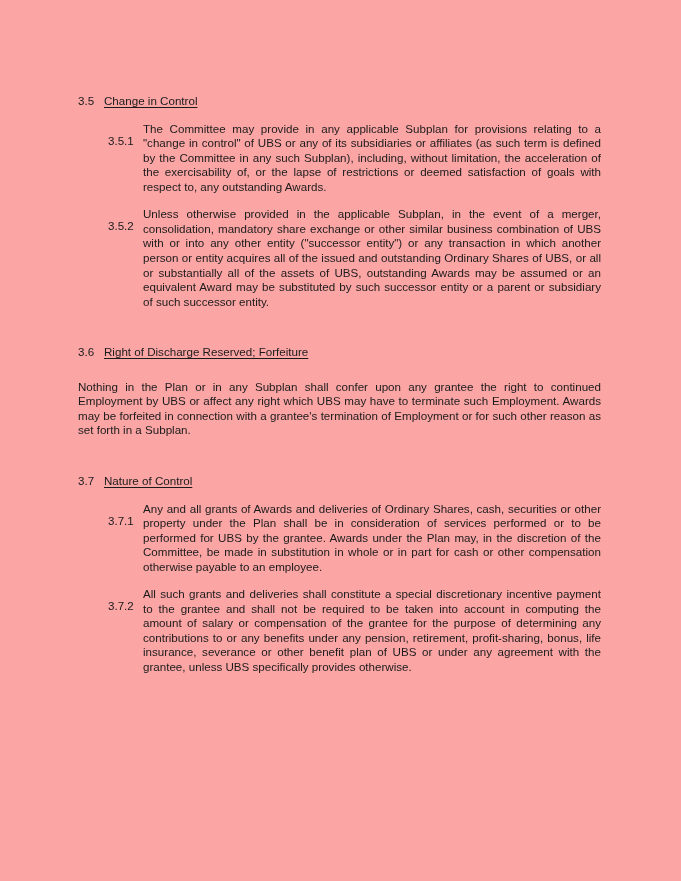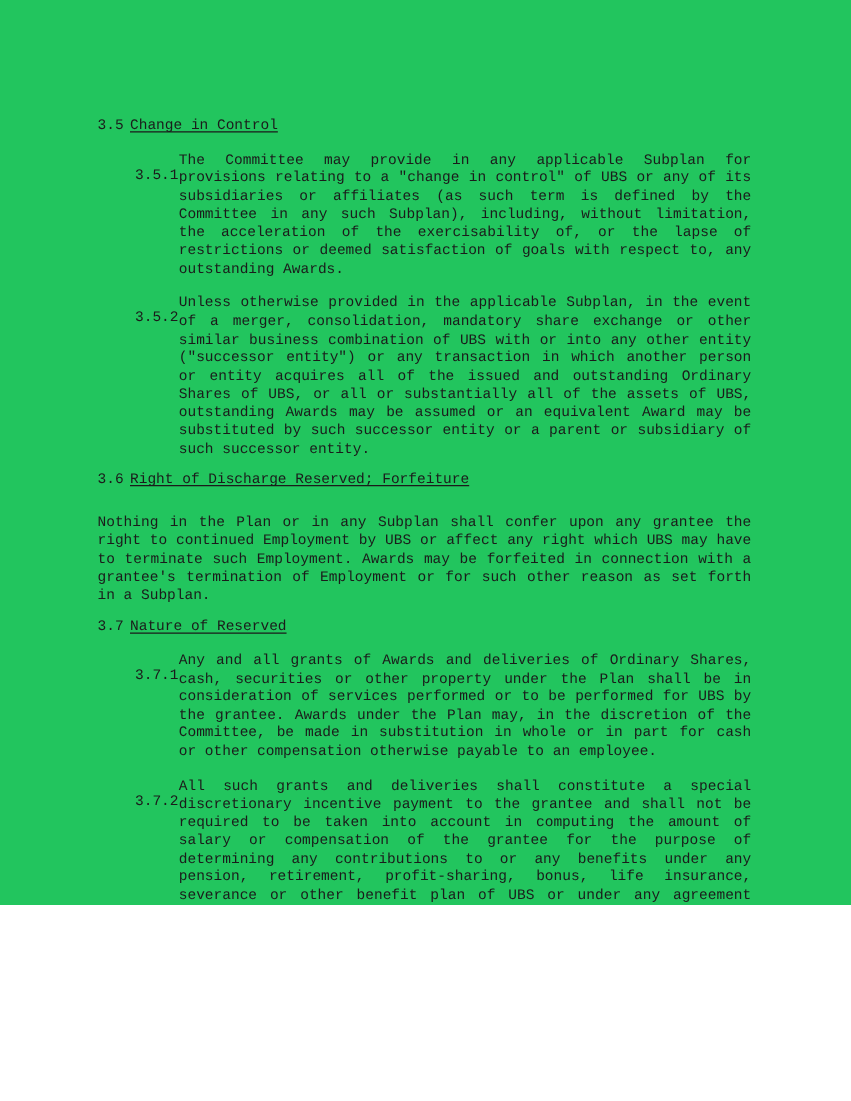--- a/index.html
+++ b/index.html
@@ -3,24 +3,24 @@
 <meta charset="utf-8">
 <style>
   html, body {
     margin: 0;
     padding: 0;
     background: #ffffff;
   }
   .page {
     position: relative;
     width: 681px;
-    height: 724px;
-    background: #22c55e;
+    height: 881px;
+    background: #fca5a5;
     overflow: hidden;
-    font-family: Liberation Mono, monospace;
+    font-family: Liberation Sans, sans-serif;
     color: #1b1b1b;
   }
   .content {
     position: absolute;
     left: 78px;
     top: 94px;
     width: 523px;
   }
 
   
@@ -70,21 +70,21 @@
     line-height: 14.55px;
     text-align: justify;
     text-justify: inter-word;
   }
 
   
   .section {
     display: block;
   }
   .section + .section {
-    margin-top: 10px;
+    margin-top: 36px;
   }
   .section-3-6 { margin-top: 28px; }
   .section-3-7 { margin-top: 28px; }
   .section-3-6 .body-para { margin-top: 20px; }
 </style>
 </head>
 <body>
 
 <div class="page">
   <div class="content">
@@ -108,21 +108,21 @@
     <div class="section section-3-6">
       <div class="section-heading">
         <span class="sec-num">3.6</span><span class="sec-title">Right of Discharge Reserved; Forfeiture</span>
       </div>
 
       <div class="body-para">Nothing in the Plan or in any Subplan shall confer upon any grantee the right to continued Employment by UBS or affect any right which UBS may have to terminate such Employment. Awards may be forfeited in connection with a grantee's termination of Employment or for such other reason as set forth in a Subplan.</div>
     </div>
 
     <div class="section section-3-7">
       <div class="section-heading">
-        <span class="sec-num">3.7</span><span class="sec-title">Nature of Reserved</span>
+        <span class="sec-num">3.7</span><span class="sec-title">Nature of Control</span>
       </div>
 
       <div class="clause">
         <span class="clause-num">3.7.1</span>
         <span class="clause-body">Any and all grants of Awards and deliveries of Ordinary Shares, cash, securities or other property under the Plan shall be in consideration of services performed or to be performed for UBS by the grantee. Awards under the Plan may, in the discretion of the Committee, be made in substitution in whole or in part for cash or other compensation otherwise payable to an employee.</span>
       </div>
 
       <div class="clause">
         <span class="clause-num">3.7.2</span>
         <span class="clause-body">All such grants and deliveries shall constitute a special discretionary incentive payment to the grantee and shall not be required to be taken into account in computing the amount of salary or compensation of the grantee for the purpose of determining any contributions to or any benefits under any pension, retirement, profit-sharing, bonus, life insurance, severance or other benefit plan of UBS or under any agreement with the grantee, unless UBS specifically provides otherwise.</span>

